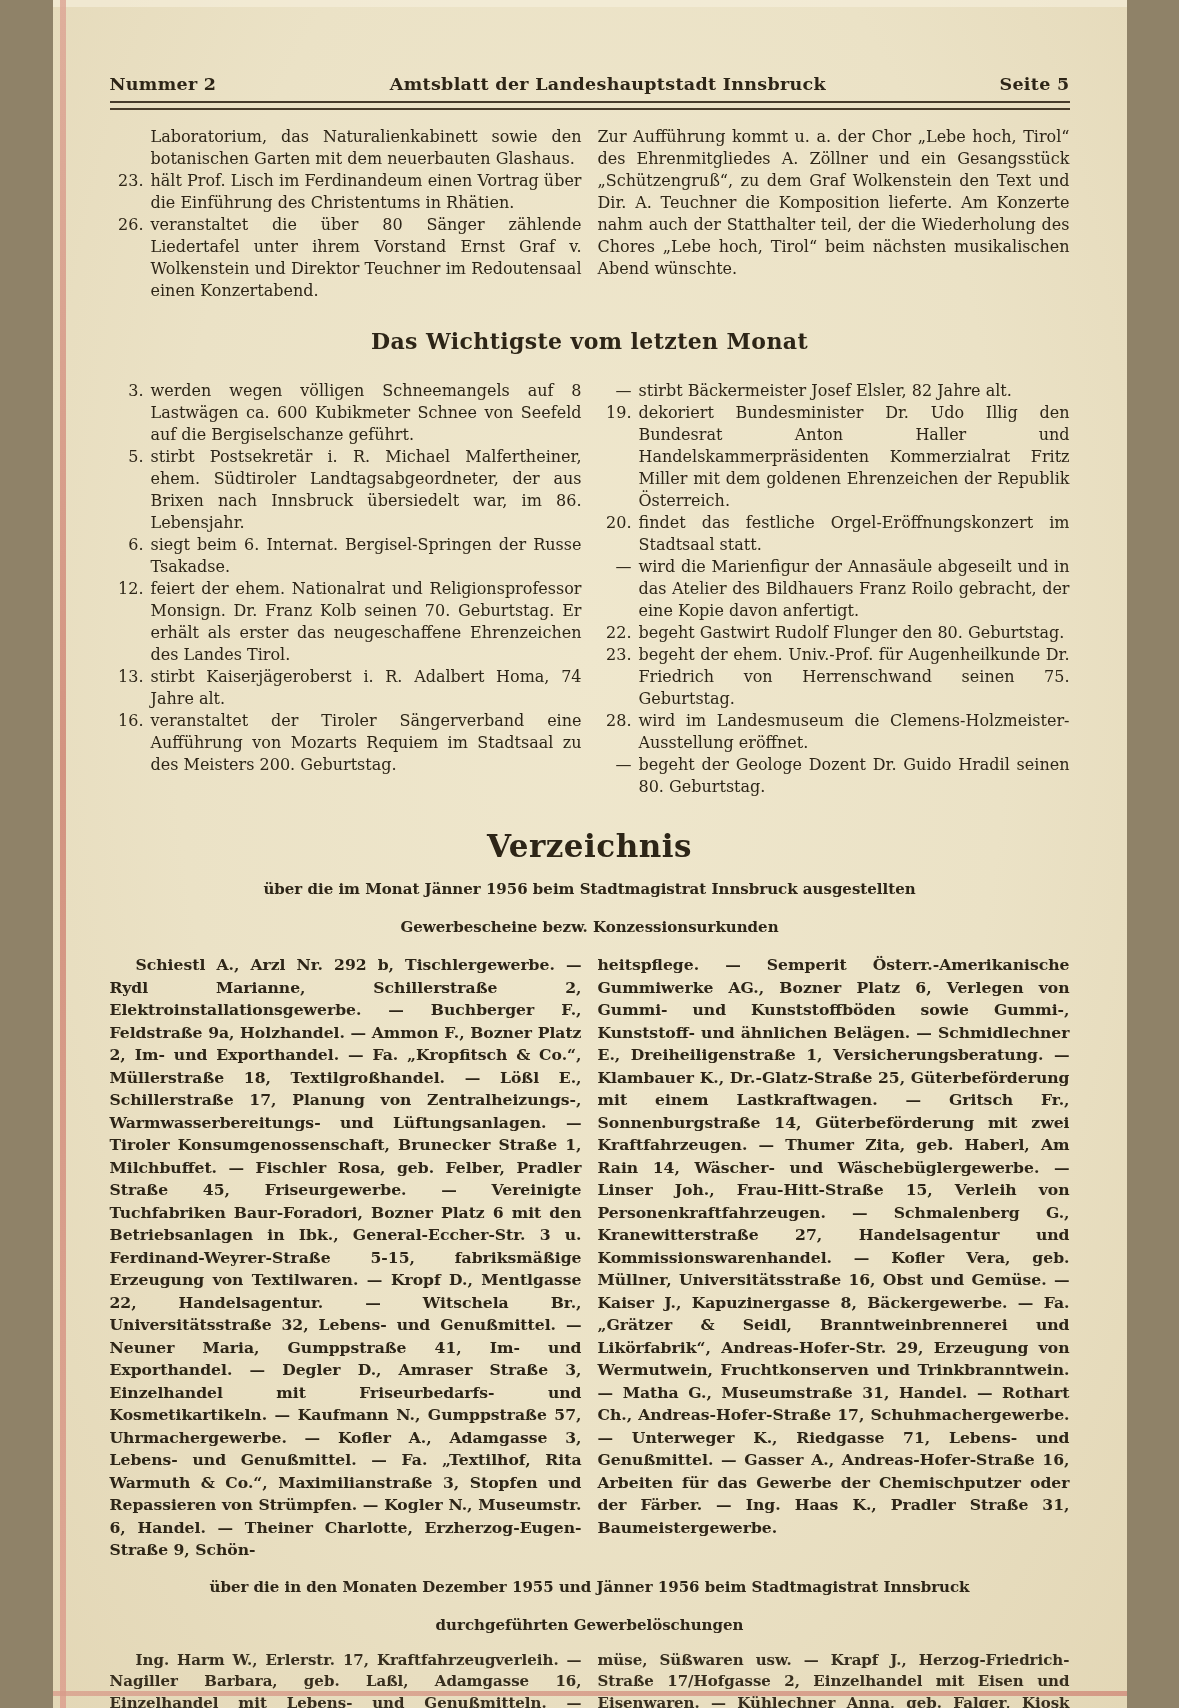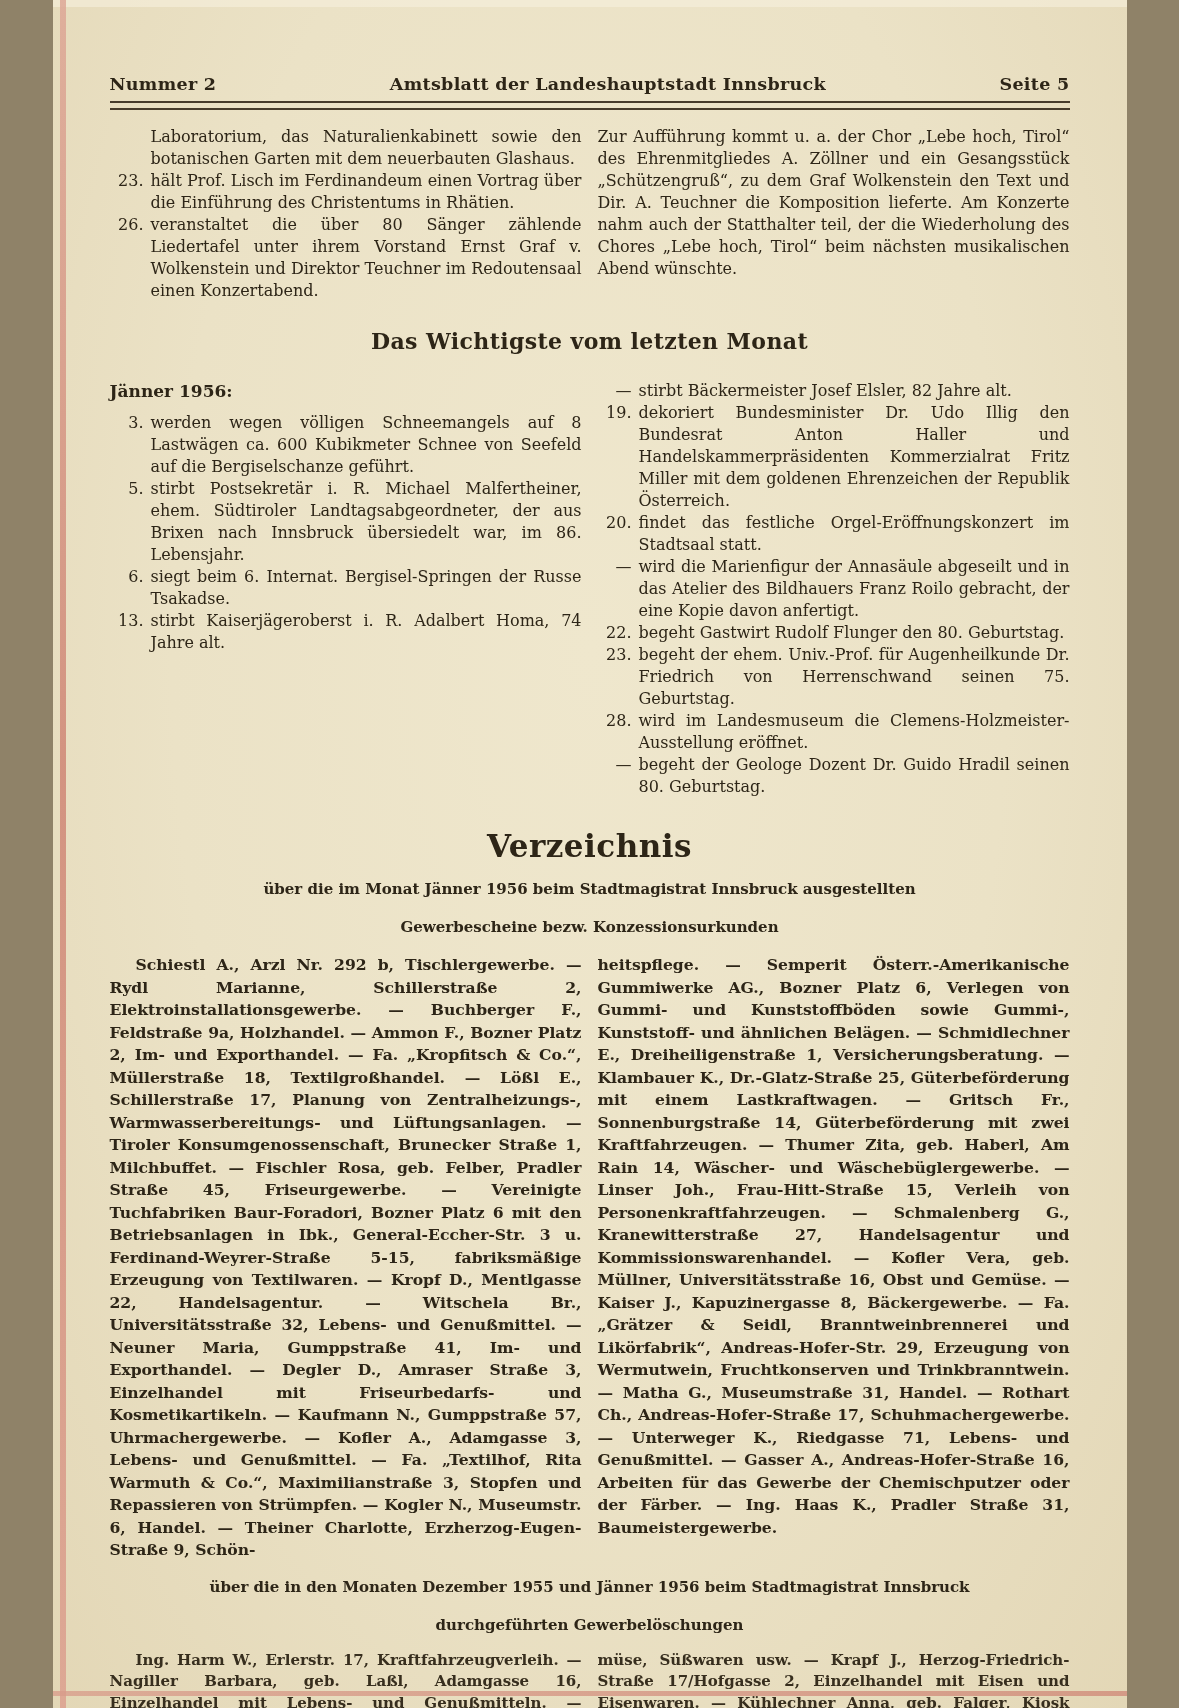--- a/index.html
+++ b/index.html
@@ -78,36 +78,43 @@
       </div>
     </div>
     <div class="col">
       <p class="just">Zur Aufführung kommt u. a. der Chor „Lebe hoch, Tirol“ des Ehrenmitgliedes A. Zöllner und ein Gesangsstück „Schützengruß“, zu dem Graf Wolkenstein den Text und Dir. A. Teuchner die Komposition lieferte. Am Konzerte nahm auch der Statthalter teil, der die Wiederholung des Chores „Lebe hoch, Tirol“ beim nächsten musikalischen Abend wünschte.</p>
     </div>
   </section>
 
   <div class="sec-head-md">Das Wichtigste vom letzten Monat</div>
   <section class="cols bodysize">
     <div class="col">
-      <div class="subhead">Jänner 1956:</div>
       <div class="item">
         <span class="num">3.</span>
         <p class="txt">werden wegen völligen Schneemangels auf 8 Lastwägen ca. 600 Kubikmeter Schnee von Seefeld auf die Bergiselschanze geführt.</p>
       </div>
       <div class="item">
         <span class="num">5.</span>
         <p class="txt">stirbt Postsekretär i. R. Michael Malfertheiner, ehem. Südtiroler Landtagsabgeordneter, der aus Brixen nach Innsbruck übersiedelt war, im 86. Lebensjahr.</p>
       </div>
       <div class="item">
         <span class="num">6.</span>
         <p class="txt">siegt beim 6. Internat. Bergisel-Springen der Russe Tsakadse.</p>
       </div>
       <div class="item">
+        <span class="num">12.</span>
+        <p class="txt">feiert der ehem. Nationalrat und Religionsprofessor Monsign. Dr. Franz Kolb seinen 70. Geburtstag. Er erhält als erster das neugeschaffene Ehrenzeichen des Landes Tirol.</p>
+      </div>
+      <div class="item">
         <span class="num">13.</span>
         <p class="txt">stirbt Kaiserjägeroberst i. R. Adalbert Homa, 74 Jahre alt.</p>
+      </div>
+      <div class="item">
+        <span class="num">16.</span>
+        <p class="txt">veranstaltet der Tiroler Sängerverband eine Aufführung von Mozarts Requiem im Stadtsaal zu des Meisters 200. Geburtstag.</p>
       </div>
     </div>
     <div class="col">
       <div class="item">
         <span class="num">—</span>
         <p class="txt">stirbt Bäckermeister Josef Elsler, 82 Jahre alt.</p>
       </div>
       <div class="item">
         <span class="num">19.</span>
         <p class="txt">dekoriert Bundesminister Dr. Udo Illig den Bundesrat Anton Haller und Handelskammerpräsidenten Kommerzialrat Fritz Miller mit dem goldenen Ehrenzeichen der Republik Österreich.</p>

